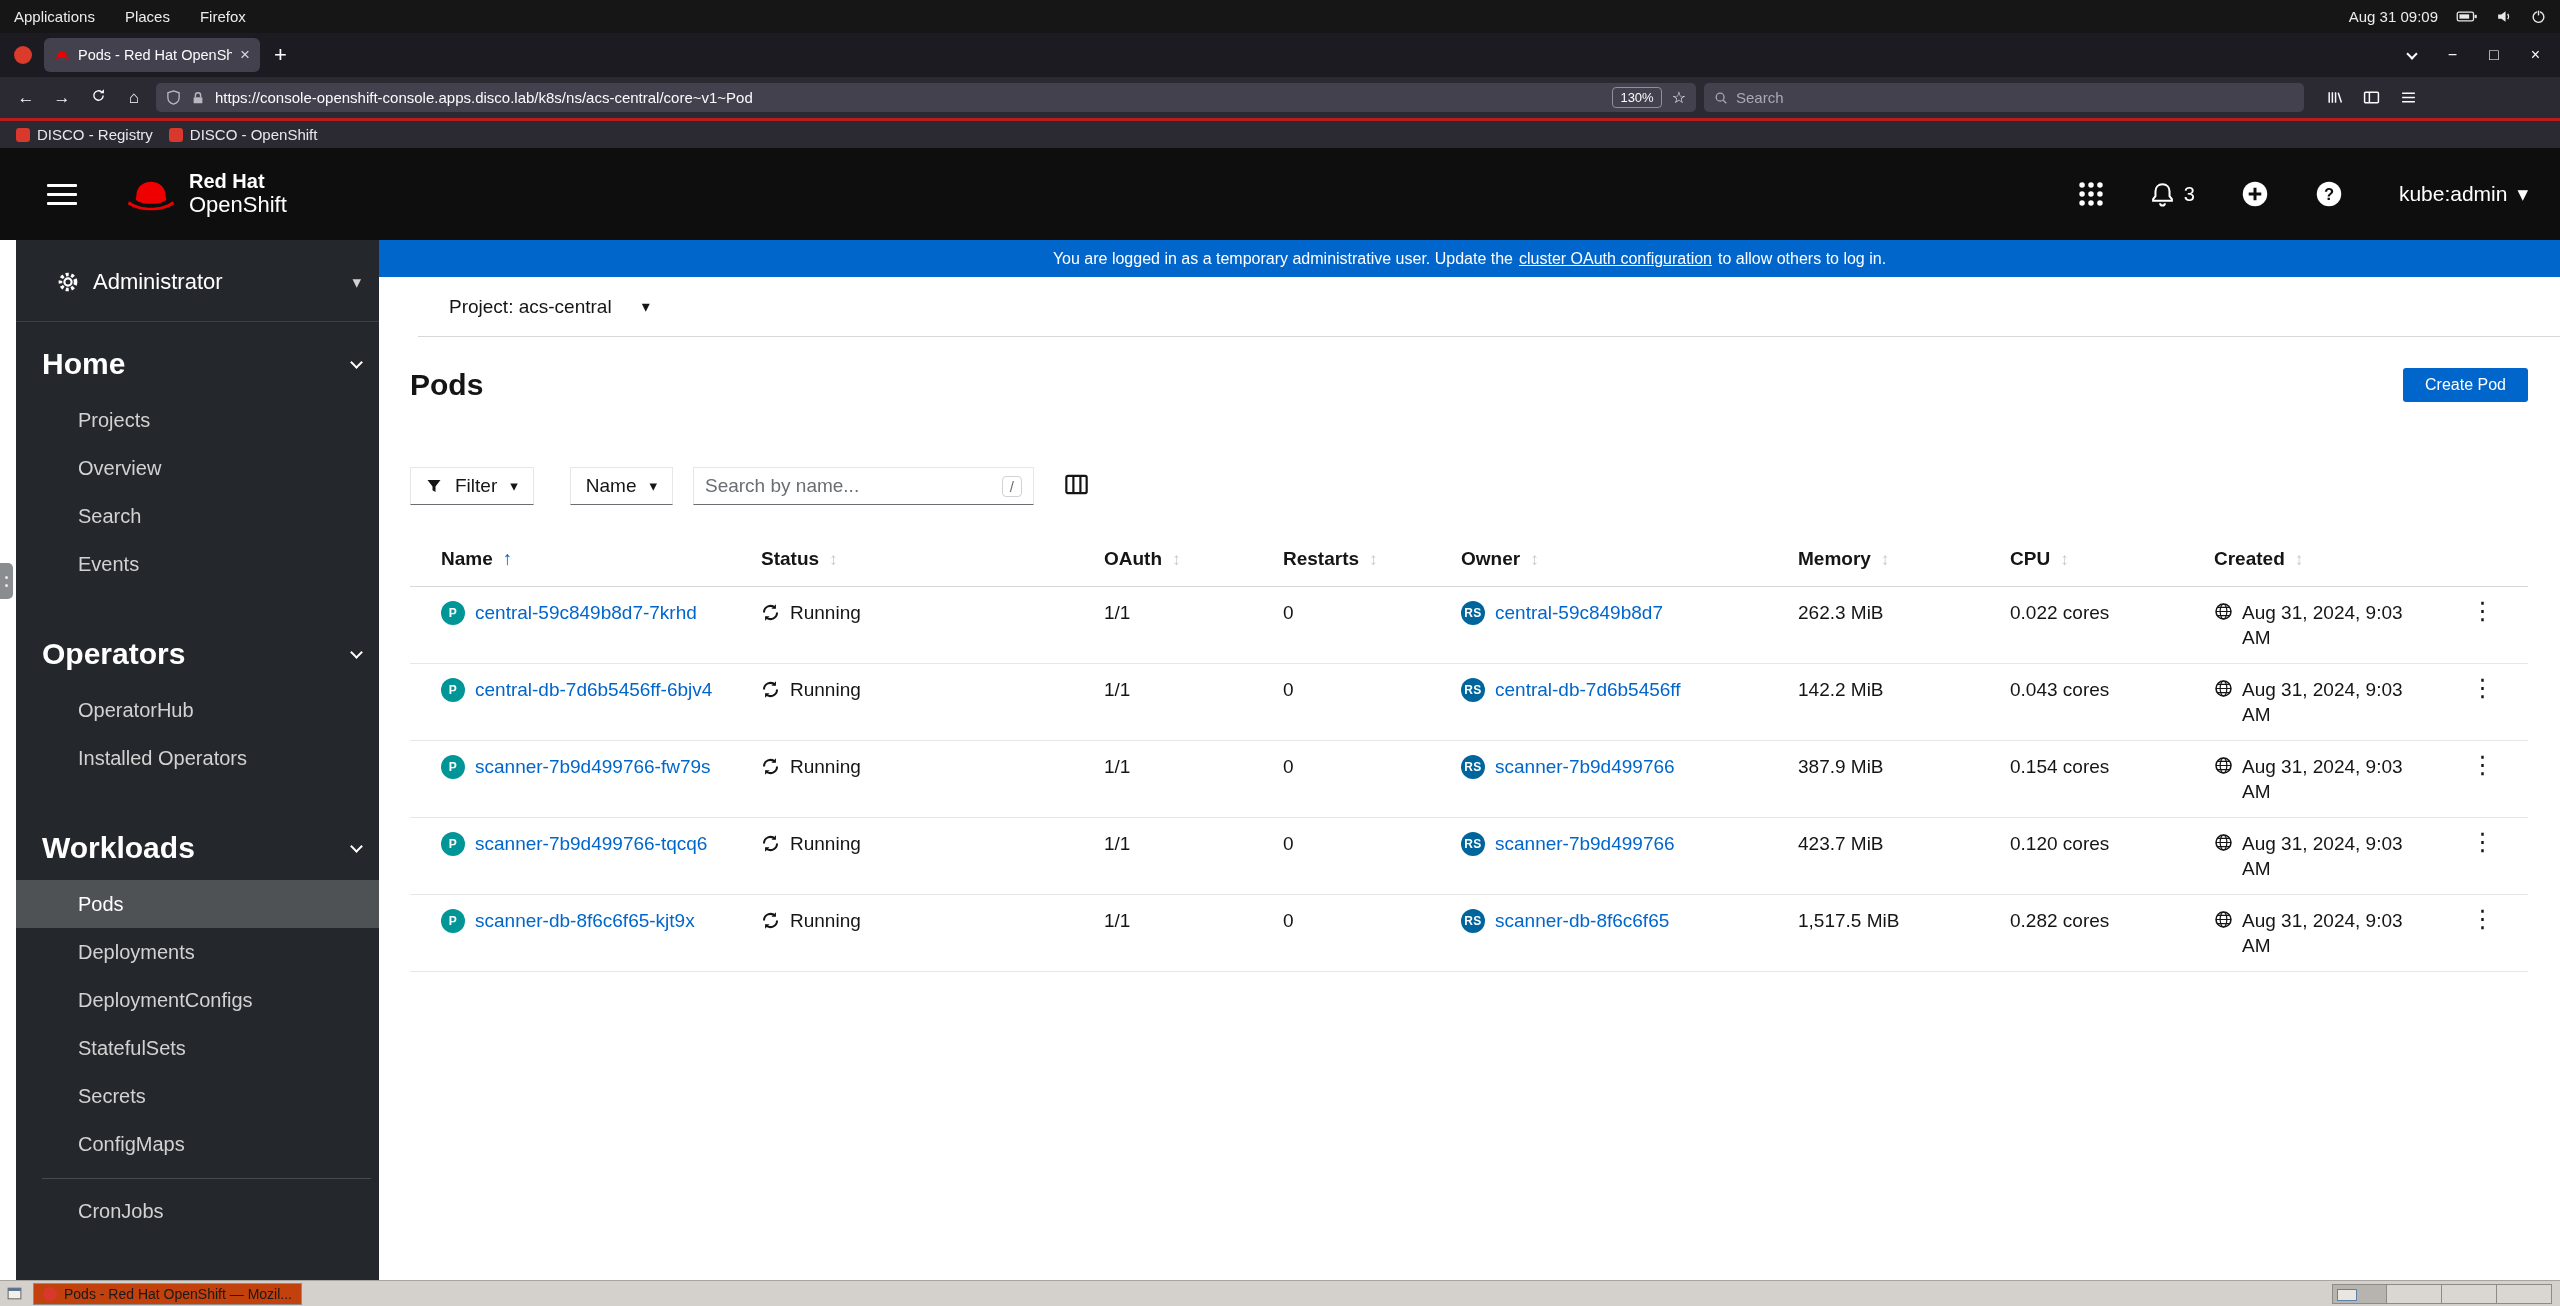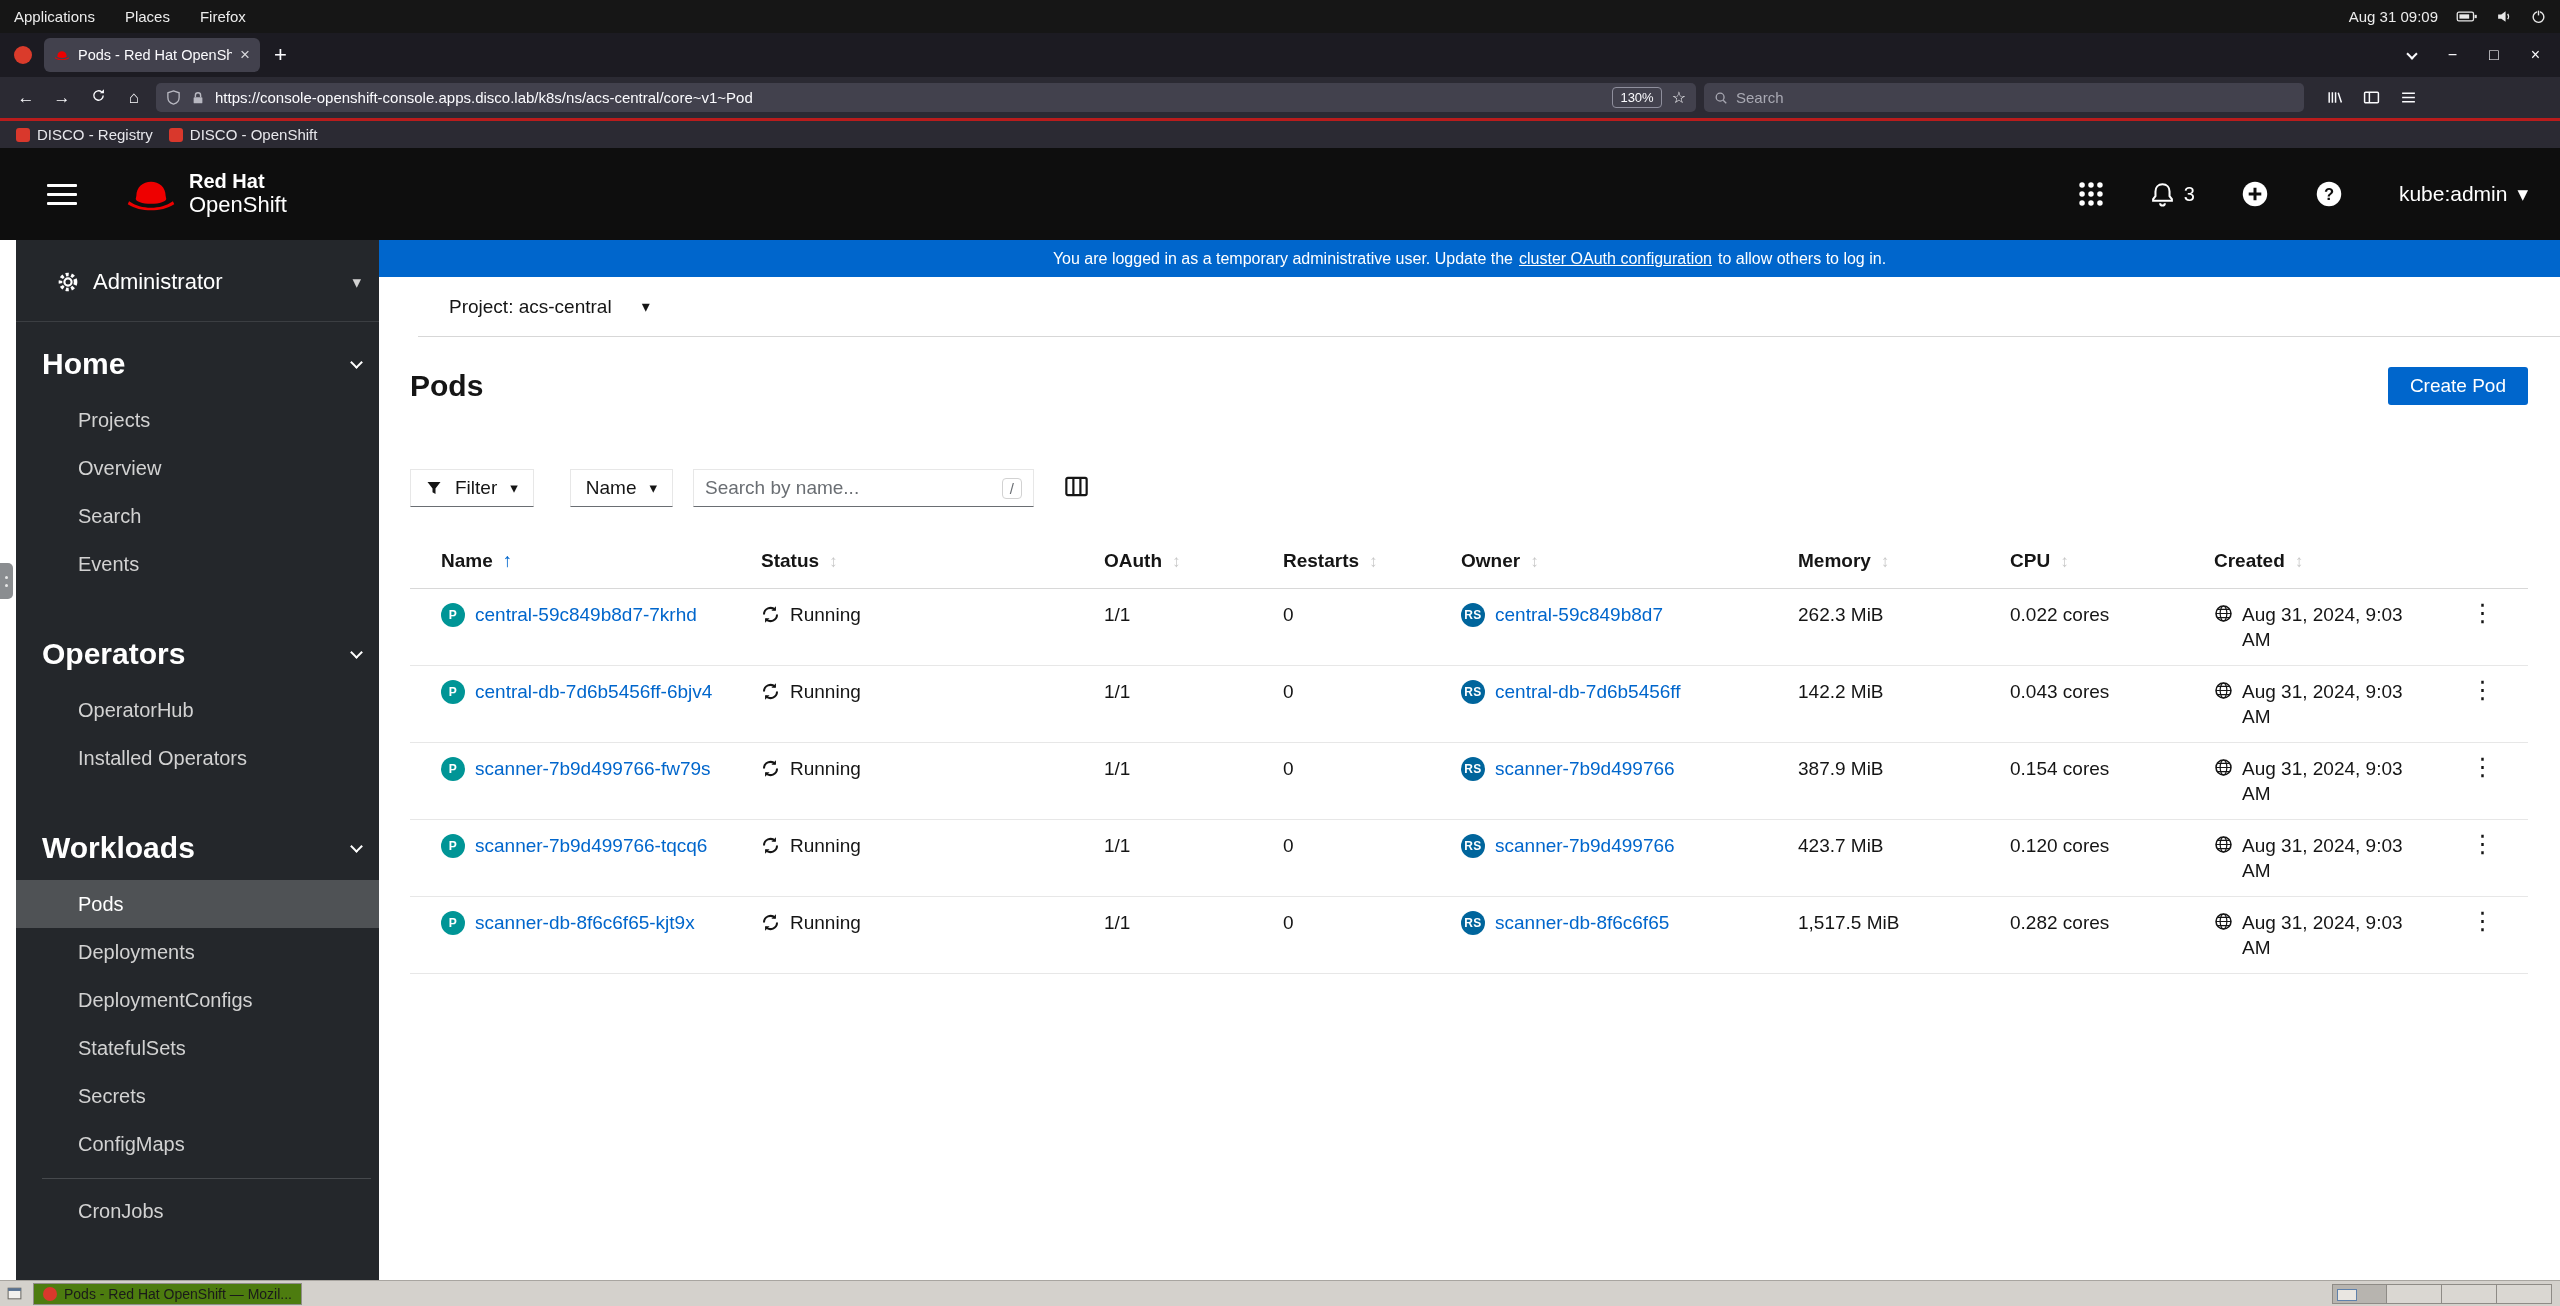--- a/index.html
+++ b/index.html
@@ -78,21 +78,21 @@
   
   #main { position:absolute; left:379px; top:240px; width:2181px; height:1040px; background:#fff; display:flex; flex-direction:column; }
   .banner { height:37px; background:#0066cc; color:#fff; font-size:16px; display:flex; align-items:center; justify-content:center; flex:none; }
   .banner a { color:#fff; text-decoration:underline; margin:0 6px; }
   .project-bar { height:60px; border-bottom:1px solid #d7d7d7; display:flex; align-items:center; padding-left:31px;
     font-size:19px; color:#151515; flex:none;margin-left:39px; }
   .project-caret { margin-left:30px; font-size:16px; }
   .content { flex:1; padding:0 32px 0 31px; overflow:hidden; }
   .page-header { margin-top:30px; display:flex; align-items:center; justify-content:space-between; }
   .page-title { font-size:30px; font-weight:700; color:#151515; line-height:36px; }
-  .btn-primary { background:#0066cc; color:#fff; border:none; border-radius:3px; font-size:19px; padding:8px 22px; }
+  .btn-primary { background:#0066cc; color:#fff; border:none; border-radius:3px; font-size:16px; padding:8px 22px; }
 
   .toolbar { margin-top:64px; display:flex; align-items:center; }
   .dd { height:38px; display:inline-flex; align-items:center; gap:13px; padding:0 15px; background:#fff;
     border:1px solid #e7e7e7; border-bottom-color:#6a6e73; font-size:19px; color:#151515; }
   .dd .caret { font-size:15px; }
   #filter-dd { margin-right:36px; }
   #name-dd { margin-right:20px; }
   .searchbox { width:341px; height:38px; border:1px solid #e7e7e7; border-bottom-color:#6a6e73;
     display:flex; align-items:center; padding:0 11px; margin-right:30px; background:#fff; }
   .search-input { border:none; outline:none; flex:1; font-family:inherit; font-size:19px; color:#151515; background:transparent; min-width:0; }
@@ -116,21 +116,21 @@
   .sort-idle { color:#c8c8c8; margin-left:10px; font-size:17px; font-weight:400; }
   .kebab { background:none; border:none; font-size:24px; color:#151515; line-height:22px; }
   .kebab-cell { text-align:center; }
   .created { display:flex; gap:9px; align-items:flex-start; }
   .created .i { margin-top:2px; }
   .created-text { display:inline-block; max-width:185px; line-height:25px; }
 
   
   #taskbar { position:absolute; bottom:0; left:0; width:100%; height:26px; background:#d4d1cc;
     border-top:1px solid #a8a5a0; display:flex; align-items:center; padding:0 6px; gap:10px; }
-  .task-btn { height:22px; display:flex; align-items:center; gap:7px; background:#4d7c0f; border:1px solid #908d88;
+  .task-btn { height:22px; display:flex; align-items:center; gap:7px; background:#c2410c; border:1px solid #908d88;
     padding:0 9px; font-size:14px; color:#1a1a1a; max-width:330px; white-space:nowrap; overflow:hidden; }
   .mini-hat { width:14px; height:14px; border-radius:50%; background:#d9382c; flex:none; }
   .ws-switcher { margin-left:auto; display:flex; margin-right:2px; }
   .ws { width:55px; height:20px; border:1px solid #8e8b86; background:#dad7d2; }
   .ws + .ws { border-left:none; }
   .ws.active { background:#b7b4af; position:relative; }
   .ws.active::after { content:""; position:absolute; left:4px; top:4px; width:18px; height:10px; border:1px solid #5f81ab; background:#e9e6e1; }
 </style>
 </head>
 <body>

